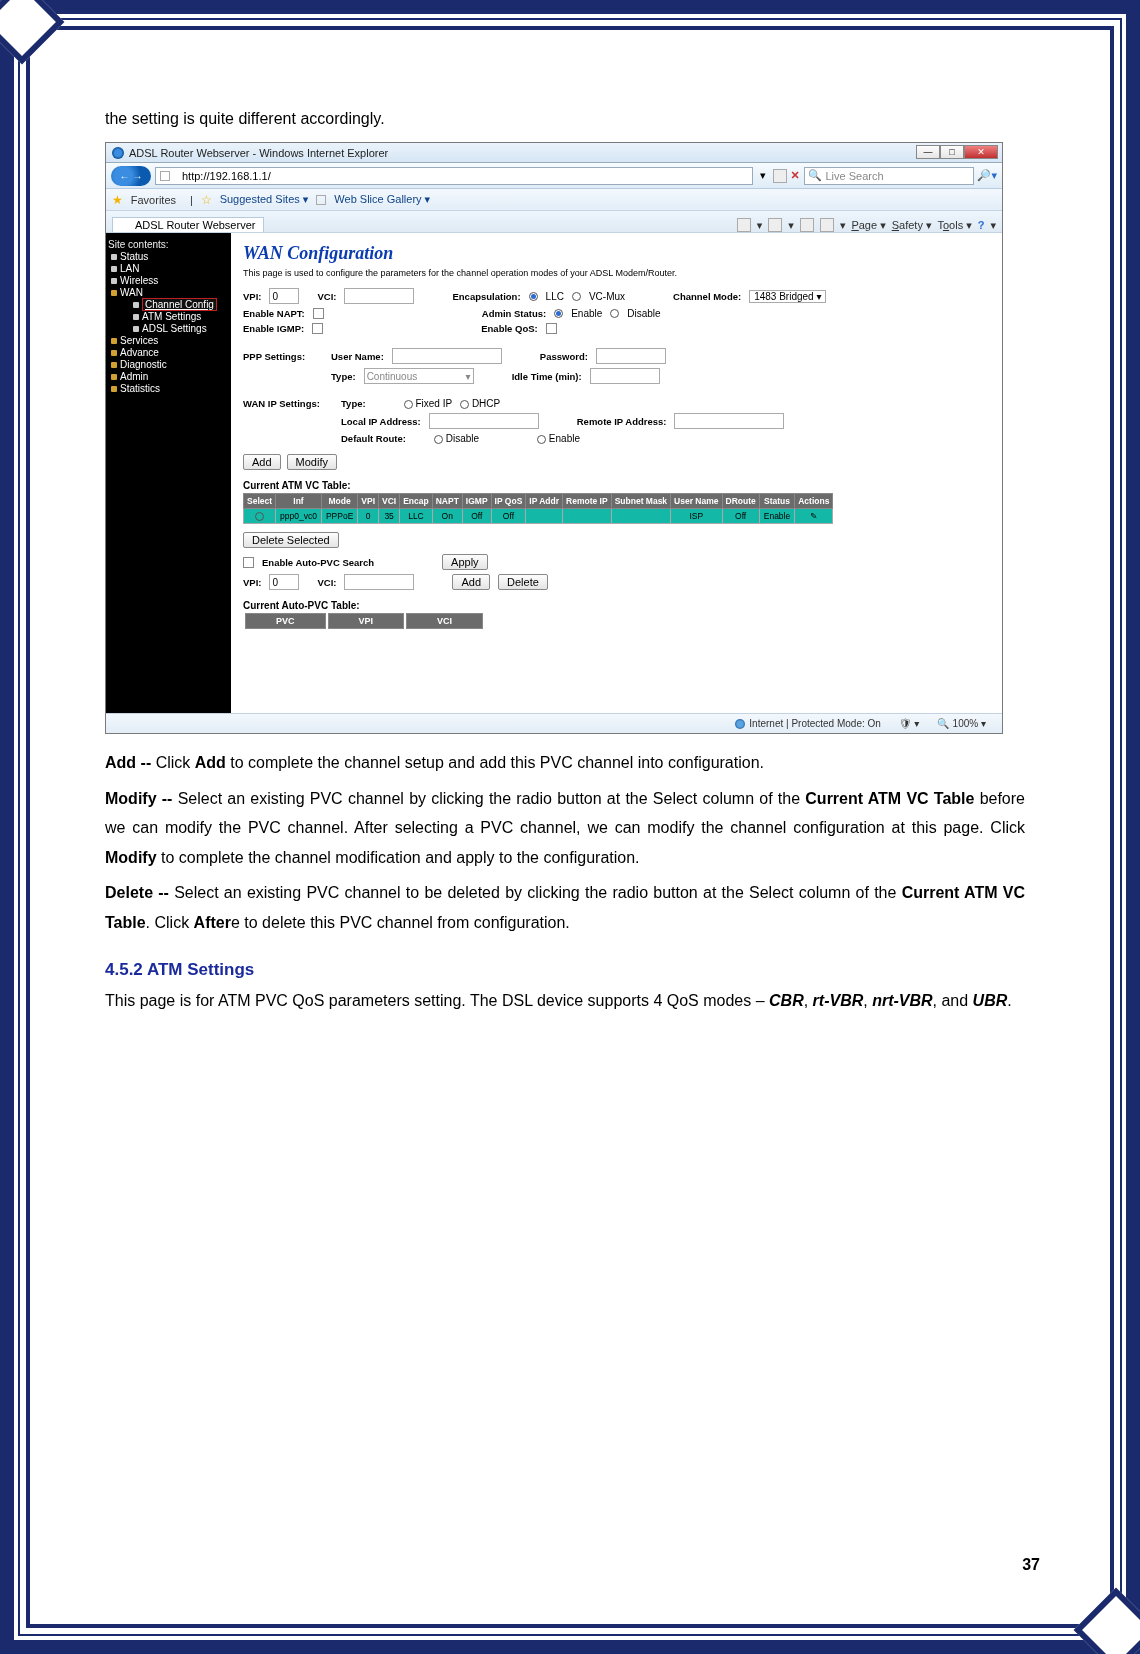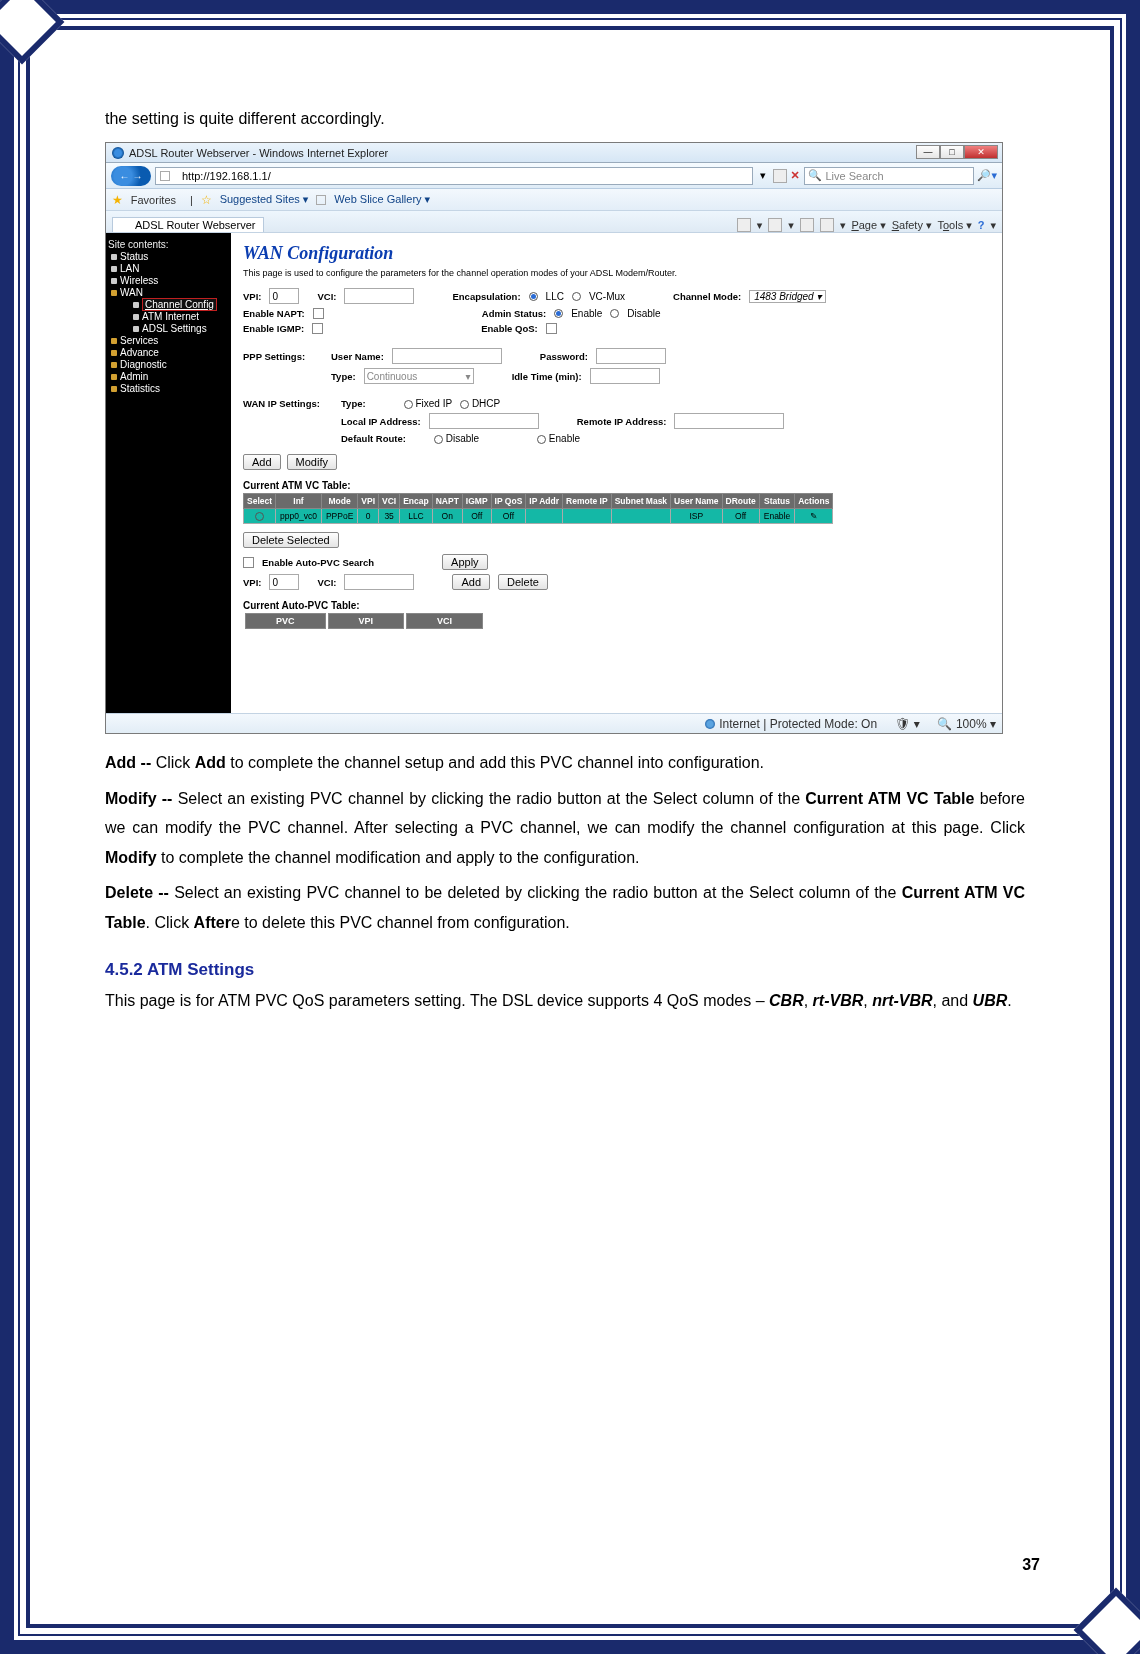--- a/index.html
+++ b/index.html
@@ -145,21 +145,21 @@
   .radio-dot.on::after { content:""; position:absolute; inset:1px; background:#2a6bd4; border-radius:50%;}
   .sect-group { margin-top:6px; }
   .btn-ui { background: linear-gradient(#fdfdfd, #e4e4e4); border:1px solid #888; border-radius:2px; padding: 1px 8px; font-size:11px; display:inline-block; }
   .btn-row { margin-top:10px; display:flex; gap:6px;}
   .table-title { font-weight:bold; margin-top:10px; font-size:10px;}
   table.vc { border-collapse:collapse; font-size:8.5px; margin-top:2px;}
   table.vc th { background:#6b6b6b; color:#fff; font-weight:bold; padding:2px 3px; border:1px solid #888; }
   table.vc td { background:#14b8a6; padding:2px 4px; border:1px solid #aaa; text-align:center;}
   table.auto-pvc th { background:#6b6b6b; color:#fff; padding:2px 30px; border:1px solid #888; font-size:9px;}
   .statusbar {
-    height: 20px; background:linear-gradient(#f3f8fd,#e2edf6); border-top:1px solid #c3d3e3; display:flex; align-items:center; justify-content:flex-end; padding: 0 6px; gap:18px; font-size:12px; color:#333;
+    height: 20px; background:linear-gradient(#f3f8fd,#e2edf6); border-top:1px solid #c3d3e3; display:flex; align-items:center; justify-content:flex-end; padding: 0 16px; gap:18px; font-size:10px; color:#333;
   }
   .statusbar .globe { width:10px; height:10px; border-radius:50%; background:radial-gradient(circle,#5aa3e0 40%,#1a5aa0 80%); display:inline-block; margin-right:4px; vertical-align:middle;}
 
   
   .doc-para { font-size: 16px; color:#000; margin: 6px 0; line-height: 1.85; text-align: justify;}
   .doc-para strong { font-weight: bold; }
   .section-heading { color:#1a2a9c; font-weight:bold; font-size:17px; margin-top:22px; margin-bottom:4px;}
   .doc-para em { font-style: italic; font-weight: bold;}
   .page-num { position:absolute; right: 100px; bottom: 80px; font-weight:bold; font-size:16px;}
 </style>
@@ -235,21 +235,21 @@
     <div class="router-body">
       <div class="sidebar">
         <div class="tree-title">Site contents:</div>
         <ul>
           <li class="page"><span>Status</span></li>
           <li class="page"><span>LAN</span></li>
           <li class="page"><span>Wireless</span></li>
           <li class="folder"><span>WAN</span>
             <ul class="sub">
               <li class="page selected"><span class="sel-box">Channel Config</span></li>
-              <li class="page"><span>ATM Internet</span></li>
+              <li class="page"><span>ATM Settings</span></li>
               <li class="page"><span>ADSL Settings</span></li>
             </ul>
           </li>
           <li class="folder"><span>Services</span></li>
           <li class="folder"><span>Advance</span></li>
           <li class="folder"><span>Diagnostic</span></li>
           <li class="folder"><span>Admin</span></li>
           <li class="folder"><span>Statistics</span></li>
         </ul>
       </div>
@@ -262,21 +262,21 @@
           <label>VPI:</label>
           <input class="tinput w30" value="0" style="">
           <label style="margin-left:10px">VCI:</label>
           <input class="tinput w70" style="">
           <label style="margin-left:30px">Encapsulation:</label>
           <span class="radio-dot on"></span>
             <span>LLC</span>
           <span class="radio-dot"></span>
             <span>VC-Mux</span>
           <label style="margin-left:40px">Channel Mode:</label>
-          <span style="border:1px solid #aaa; padding:0 4px; background:#fff;font-style:italic;"><span>1483 Bridged</span> ▾</span>
+          <span style="border:1px solid #aaa; padding:0 4px; background:#fff;"><span>1483 Bridged</span> ▾</span>
         </div>
         <div class="form-row">
           <label>Enable NAPT:</label>
           <span class="chk"></span>
           <label style="margin-left:150px">Admin Status:</label>
           <span class="radio-dot on"></span>
             <span>Enable</span>
           <span class="radio-dot"></span>
             <span>Disable</span>
         </div>

